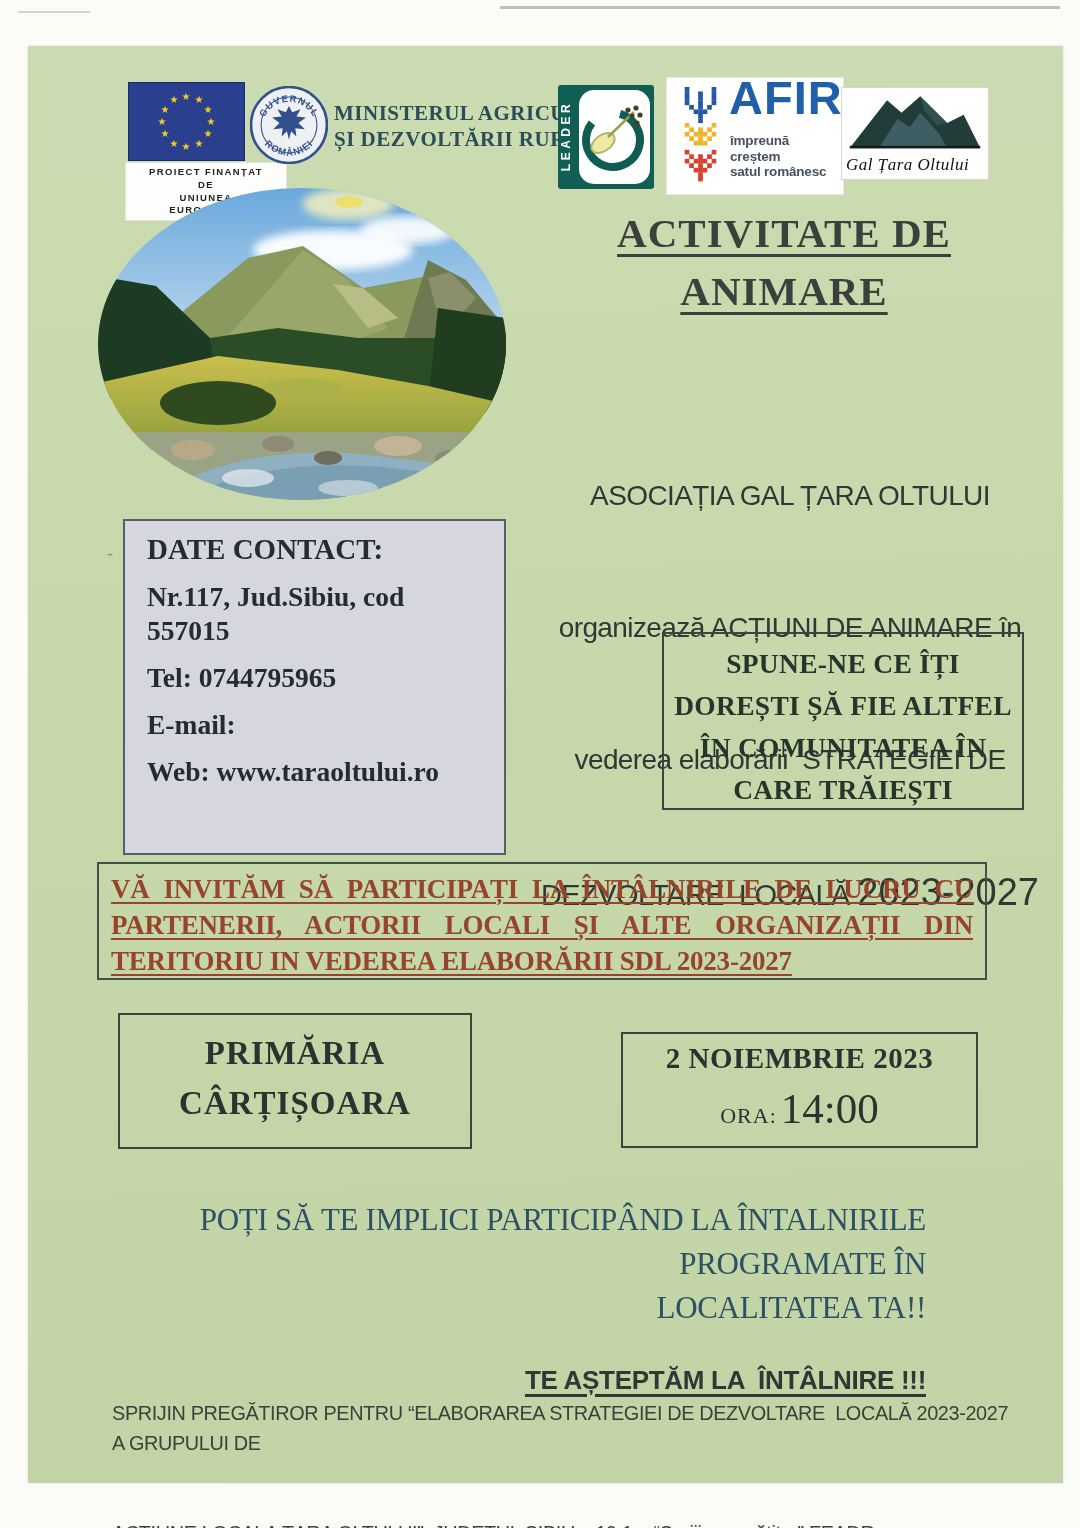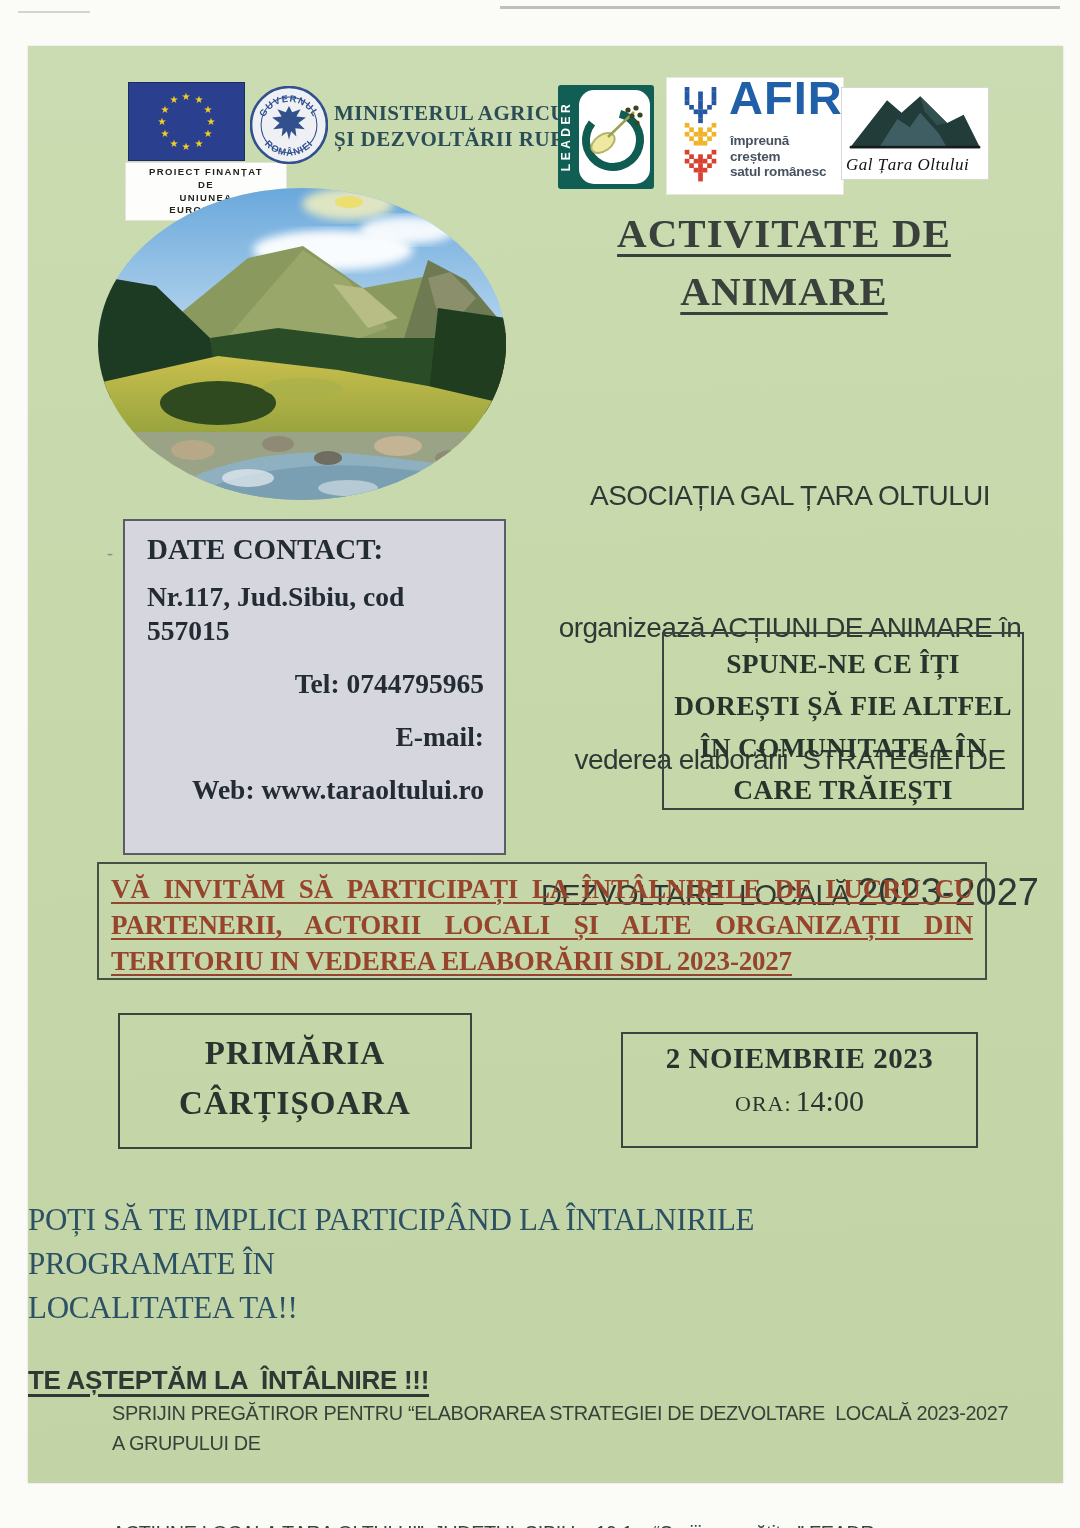--- a/index.html
+++ b/index.html
@@ -45,42 +45,42 @@
          line-height:44px;letter-spacing:-.6px;white-space:pre-wrap;}
   .intro .l4{font-size:29px;}
   .intro .years{font-size:38px;letter-spacing:0;}
   
   .contact{position:absolute;left:95px;top:473px;width:383px;height:336px;background:#d6d6df;
            border:2px solid #5c5c66;box-sizing:border-box;padding:12px 20px 0 22px;color:#232b33;}
   .contact .dash{position:absolute;left:-18px;top:22px;color:#8a8a92;font-size:18px;}
   .c-head{font-weight:bold;font-size:29px;margin-bottom:14px;}
   .c-line{font-weight:bold;font-size:27.5px;line-height:34px;}
   .just{text-align:justify;text-align-last:justify;}
-  .c-gap{margin-top:19px;text-align:right;}
+  .c-gap{margin-top:13px;}
   
   .callout{position:absolute;left:634px;top:586px;width:362px;height:178px;border:2px solid #3c443f;
            box-sizing:border-box;text-align:center;font-weight:bold;font-size:27.5px;
            line-height:42px;color:#26352c;padding-top:9px;letter-spacing:.3px;}
   
   .invite{position:absolute;left:69px;top:816px;width:890px;height:118px;border:2px solid #475046;
           box-sizing:border-box;padding:7px 12px 0 12px;color:#96442c;font-weight:bold;
           font-size:27px;line-height:36px;letter-spacing:-.2px;}
   .invite div{text-decoration:underline;text-decoration-thickness:2px;text-underline-offset:4px;}
   
   .locbox{position:absolute;left:90px;top:967px;width:354px;height:136px;border:2px solid #3c443f;
           box-sizing:border-box;text-align:center;font-weight:bold;font-size:33px;line-height:50px;
           color:#2a3330;padding-top:13px;letter-spacing:1px;}
   .datebox{position:absolute;left:593px;top:986px;width:357px;height:116px;border:2px solid #3c443f;
           box-sizing:border-box;text-align:center;color:#2a3330;padding-top:8px;}
   .d-date{font-weight:bold;font-size:29px;letter-spacing:.5px;}
   .d-time-row{margin-top:9px;}
   .d-ora{font-size:22px;letter-spacing:1px;}
-  .d-time{font-size:30px;}
-  
-  .participate{position:absolute;left:0;top:1152px;width:898px;text-align:left;
+  .d-time{font-size:43px;}
+  
+  .participate{position:absolute;left:0;top:1152px;width:898px;text-align:right;
                color:#2c5064;font-size:31px;line-height:44px;letter-spacing:-.3px;}
   .cta{margin-top:28px;font-family:"Liberation Sans",sans-serif;font-weight:bold;font-size:26px;
        color:#2f3835;text-decoration:underline;text-decoration-thickness:2.5px;
        text-underline-offset:5px;letter-spacing:-.3px;white-space:pre-wrap;}
   
   .footer{position:absolute;left:84px;top:1292px;width:930px;font-family:"Liberation Sans",sans-serif;
           font-size:20.5px;line-height:30px;color:#39413b;letter-spacing:-.4px;white-space:pre-wrap;}
   .footer div{transform:scaleX(.97);transform-origin:left;}
 </style>
 </head>

